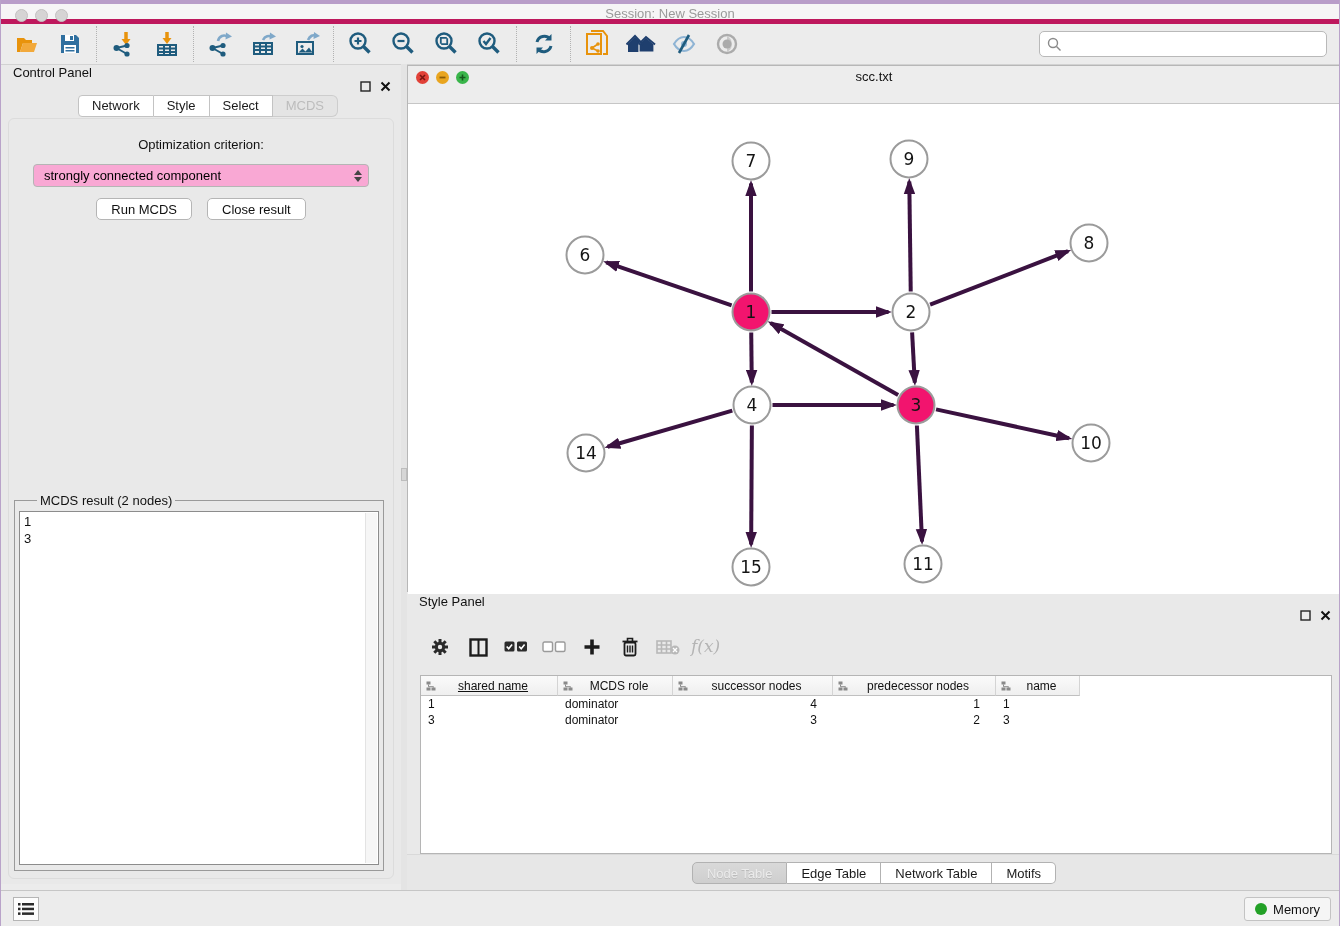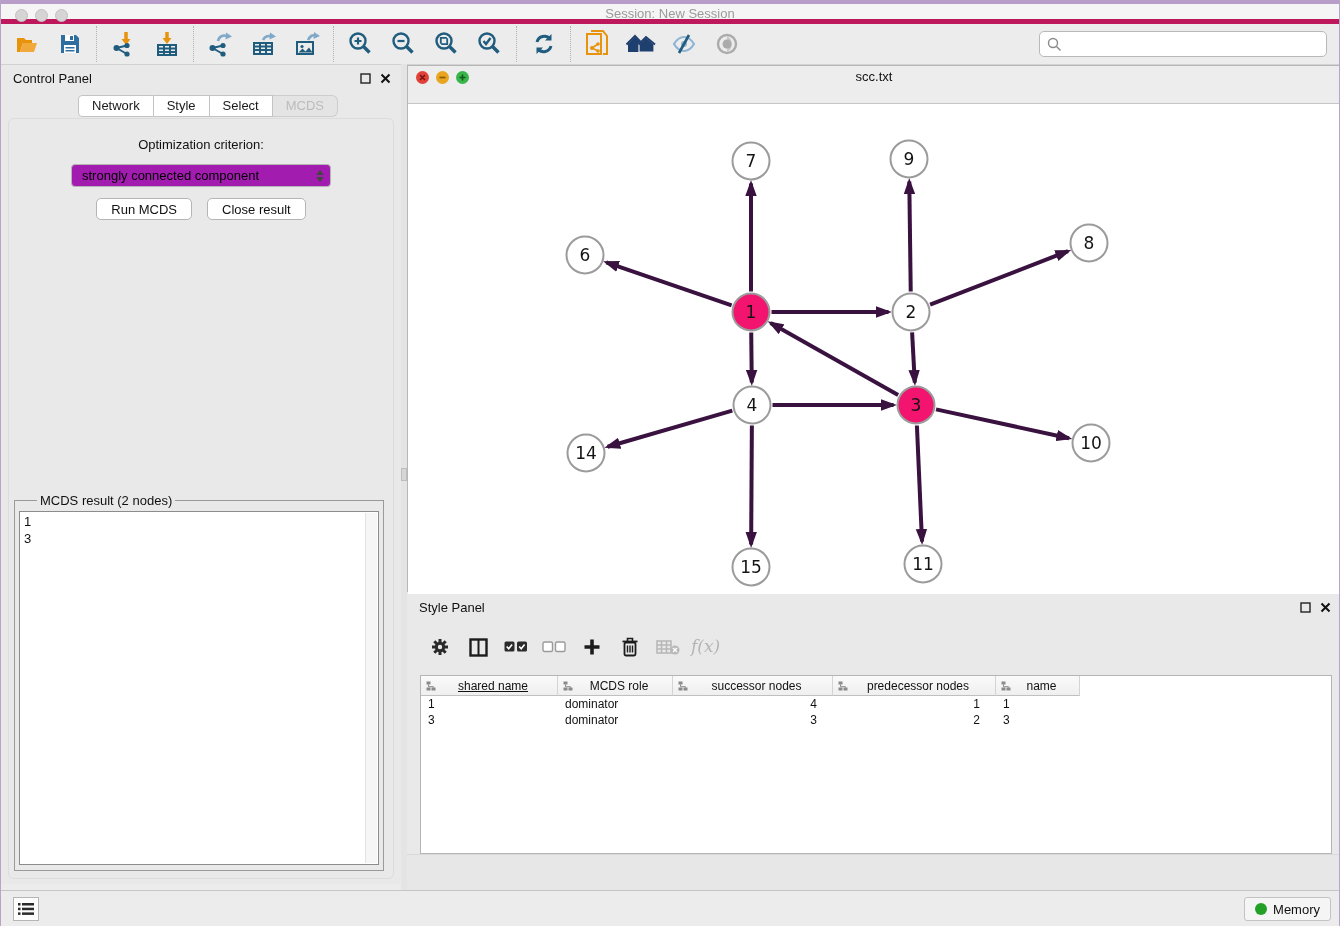--- a/index.html
+++ b/index.html
@@ -19,35 +19,35 @@
     border-bottom:1px solid #d2d2d2; display:flex; align-items:center; padding-left:4px; }
   .tbtn { width:43px; height:36px; display:flex; align-items:center; justify-content:center; cursor:pointer; }
   .tsep { width:1px; height:36px; border-left:1px dotted #b2b2b2; margin:0 5px; }
   .searchwrap { margin-left:auto; margin-right:12px; position:relative; }
   .searchwrap input { width:288px; height:26px; border:1px solid #b9b9b9; border-radius:5px;
     background:#fff; padding:0 8px 0 28px; font-size:13px; outline:none; font-family:"Liberation Sans",sans-serif; }
   .searchwrap svg { position:absolute; left:8px; top:6px; }
 
   
   .control-panel { position:absolute; left:0; top:65px; width:400px; height:819px; background:#e9e9e9; }
-  .panel-head { height:26px; display:flex; align-items:center; padding:0 10px 0 12px; }
+  .panel-head { height:26px; display:flex; align-items:flex-start; padding:0 10px 0 12px;flex-direction:column; }
   .panel-head .ptitle { font-size:13px; color:#111; }
   .win-ctrls { margin-left:auto; display:flex; gap:8px; align-items:center; }
   .win-ctrls .wc { width:12px; height:12px; display:flex; align-items:center; justify-content:center; cursor:pointer; }
 
   .cp-tabs { display:flex; margin-left:77px; margin-top:4px; height:22px; }
   .cp-tab { background:#fff; border:1px solid #c3c3c3; border-left:none; padding:0 13px; font-size:13px;
     line-height:20px; color:#1a1a1a; cursor:pointer; }
   .cp-tab:first-child { border-left:1px solid #c3c3c3; border-radius:4px 0 0 4px; }
   .cp-tab.selected { background:#e4e4e4; color:#bcbcbc; border-radius:0 6px 6px 0; border-color:#cdcdcd; }
 
   .cp-content { position:absolute; left:7px; right:7px; top:53px; bottom:5px;
     background:#e9e9e9; border:1px solid #dcdcdc; border-radius:6px; }
   .opt-label { text-align:center; margin-top:18px; font-size:13px; color:#111; }
-  .selectbox { margin:12px auto 0 auto; width:260px; height:23px; background:#a21caf; border:1px solid #b5b5b5;
+  .selectbox { margin:12px auto 0 auto; width:336px; height:23px; background:#f9a8d4; border:1px solid #b5b5b5;
     border-radius:4px; display:flex; align-items:center; padding:0 6px 0 10px; font-size:13px; cursor:pointer; }
   .selectbox .sel-text { flex:1; }
   .chevrons { display:flex; flex-direction:column; gap:2px; align-items:center; }
   .chevrons .up { width:0; height:0; border-left:4px solid transparent; border-right:4px solid transparent; border-bottom:5px solid #444; }
   .chevrons .down { width:0; height:0; border-left:4px solid transparent; border-right:4px solid transparent; border-top:5px solid #444; }
   .btn-row { display:flex; justify-content:center; gap:15px; margin-top:11px; }
   .cbtn { background:#fff; border:1px solid #b5b5b5; border-radius:5px; height:22px; padding:0 14px;
     font-size:13px; font-family:"Liberation Sans",sans-serif; cursor:pointer; color:#111; }
 
   fieldset.result { position:absolute; left:5px; right:9px; top:374px; bottom:7px;
@@ -541,20 +541,26 @@
         <div class="tbl-row">
           <div class="tbl-cell" style="width: 137px; text-align: left; padding: 0px 0px 0px 7px;">3</div>
           <div class="tbl-cell" style="width: 115px; text-align: left; padding: 0px 0px 0px 7px;">dominator</div>
           <div class="tbl-cell" style="width: 160px; text-align: right; padding: 0px 16px 0px 0px;">3</div>
           <div class="tbl-cell" style="width: 163px; text-align: right; padding: 0px 16px 0px 0px;">2</div>
           <div class="tbl-cell" style="width: 84px; text-align: left; padding: 0px 0px 0px 7px;">3</div>
         </div>
       </div>
   </div>
   <div class="gray-strip"></div>
+  <div class="seg-tabs" id="seg-tabs">
+      <div class="seg selected">Node Table</div>
+      <div class="seg">Edge Table</div>
+      <div class="seg">Network Table</div>
+      <div class="seg">Motifs</div>
+    </div>
 </div>
 
 <div class="statusbar">
   <div class="list-btn">
     <svg width="16" height="14" viewBox="0 0 16 14">
       <g fill="#2b2b2b">
         <rect x="0" y="1" width="2.5" height="2.5"></rect>
           <rect x="4" y="1" width="12" height="2.5"></rect>
         <rect x="0" y="5.7" width="2.5" height="2.5"></rect>
           <rect x="4" y="5.7" width="12" height="2.5"></rect>

